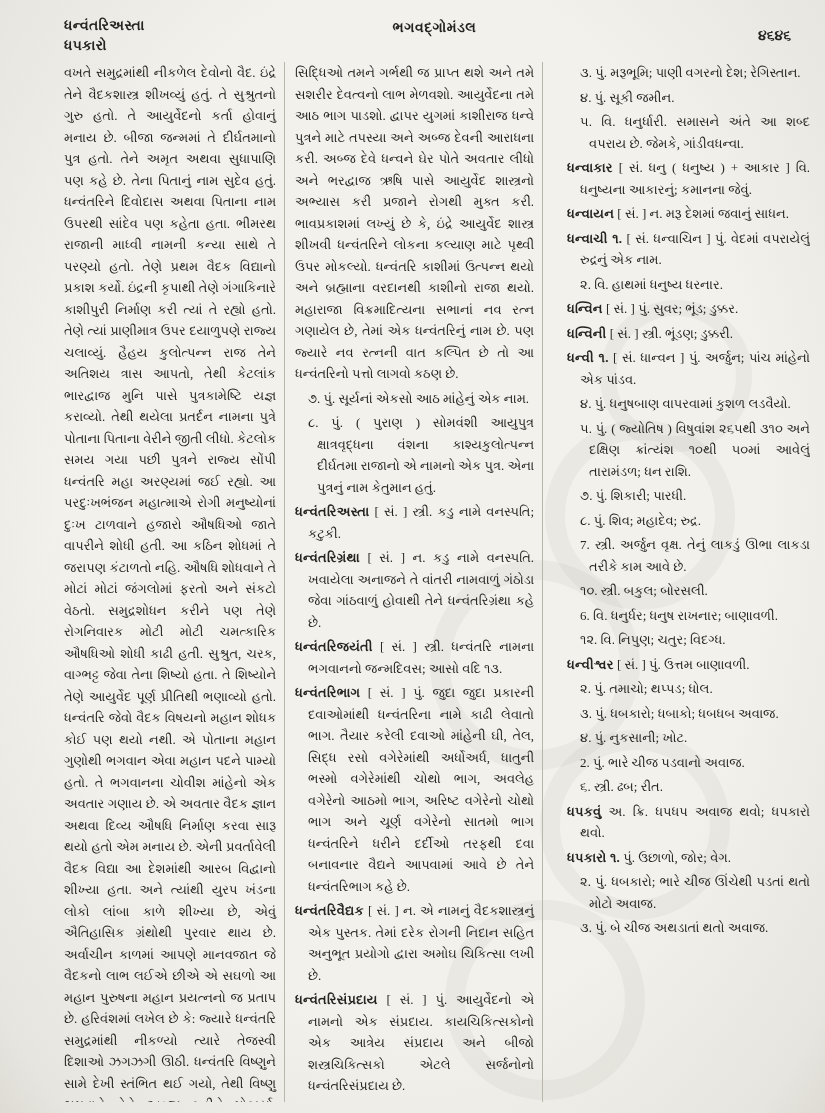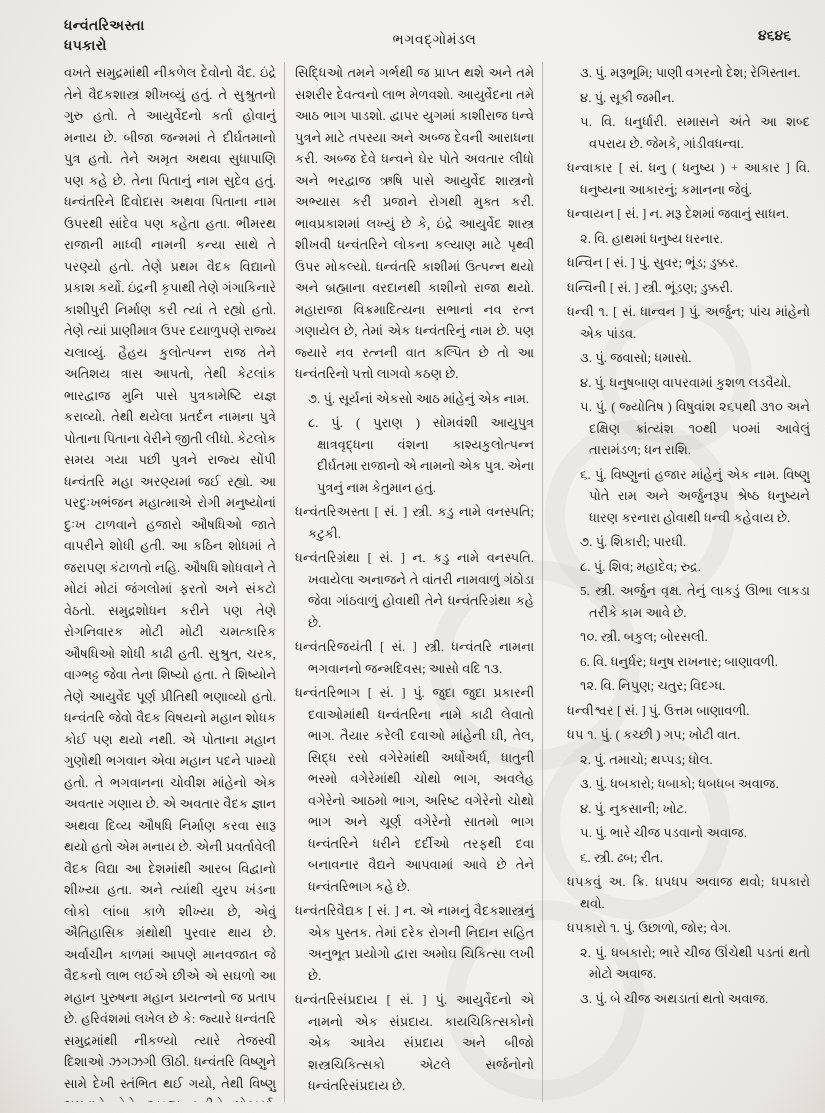--- a/index.html
+++ b/index.html
@@ -23,39 +23,39 @@
   .wm2{width:170px;height:170px;left:430px;top:560px;}
   .wm3{width:150px;height:150px;left:540px;top:730px;}
   .wm4{width:160px;height:160px;left:445px;top:900px;}
   .wm5{width:120px;height:120px;left:600px;top:300px;border-width:16px;}
 
   .header{
     position:absolute;left:64px;right:20px;top:16px;height:46px;
     font-size:14px;
   }
   .header .left{position:absolute;left:0;top:0;line-height:20px;font-weight:bold;letter-spacing:.3px;}
-  .header .center{position:absolute;left:0;right:0;top:16px;text-align:center;font-weight:normal;letter-spacing:.5px;}
+  .header .center{position:absolute;left:0;right:0;top:4px;text-align:center;font-weight:bold;letter-spacing:.5px;}
   .header .right{position:absolute;right:14px;top:12px;font-weight:bold;}
 
   .content{
     position:absolute;left:64px;top:62px;width:746px;height:1040px;
     display:flex;
   }
   .col{
     height:1040px;overflow:hidden;
     font-size:13px;line-height:21.5px;
   }
   .col1{width:220px;padding-right:8px;}
   .col2{width:248px;padding:0 8px 0 10px;border-left:1px solid #b9b5aa;}
   .col3{width:252px;padding-left:24px;border-left:1px solid #b9b5aa;}
 
   .blk{margin:0 0 3px 0;text-align:justify;}
   .para{text-indent:0;}
   .entry{padding-left:13px;text-indent:-13px;}
-  .entry b{font-weight:normal;letter-spacing:.2px;}
+  .entry b{font-weight:bold;letter-spacing:.2px;}
   .sense{padding-left:22px;text-indent:-9px;}
 </style>
 </head>
 <body>
 
 <div class="page">
 
   <span class="wm wm5"></span>
   <span class="wm wm1"></span>
   <span class="wm wm2"></span>
@@ -87,40 +87,38 @@
         <p class="blk entry"><b>ધન્વંતરિસંપ્રદાય</b> [ સં. ] પું. આયુર્વેદનો એ નામનો એક સંપ્રદાય. કાયચિકિત્સકોનો એક આત્રેય સંપ્રદાય અને બીજો શસ્ત્રચિકિત્સકો એટલે સર્જનોનો ધન્વંતરિસંપ્રદાય છે.</p>
         <p class="blk entry"><b>ધન્વા ૧.</b> [ સં. ધન્વન ] પું. આકાશ; અંતરીક્ષ.</p>
         <p class="blk sense">૨. પું. ધનુષ.</p>
       </div>
     <div class="col col3">
         <p class="blk sense">૩. પું. મરૂભૂમિ; પાણી વગરનો દેશ; રેગિસ્તાન.</p>
         <p class="blk sense">૪. પું. સૂકી જમીન.</p>
         <p class="blk sense">૫. વિ. ધનુર્ધારી. સમાસને અંતે આ શબ્દ વપરાય છે. જેમકે, ગાંડીવધન્વા.</p>
         <p class="blk entry"><b>ધન્વાકાર</b> [ સં. ધનુ ( ધનુષ્ય ) + આકાર ] વિ. ધનુષ્યના આકારનું; કમાનના જેવું.</p>
         <p class="blk entry"><b>ધન્વાયન</b> [ સં. ] ન. મરૂ દેશમાં જવાનું સાધન.</p>
+        <p class="blk entry"><b>ધન્વાચી ૧.</b> [ સં. ધન્વાચિન ] પું. વેદમાં વપરાયેલું રુદ્રનું એક નામ.</p>
         <p class="blk sense">૨. વિ. હાથમાં ધનુષ્ય ધરનાર.</p>
         <p class="blk entry"><b>ધન્વિન</b> [ સં. ] પું. સુવર; ભૂંડ; ડુક્કર.</p>
         <p class="blk entry"><b>ધન્વિની</b> [ સં. ] સ્ત્રી. ભૂંડણ; ડુક્કરી.</p>
         <p class="blk entry"><b>ધન્વી ૧.</b> [ સં. ધાન્વન ] પું. અર્જુન; પાંચ માંહેનો એક પાંડવ.</p>
-        <p class="blk sense">૩. પું. જવાસો; ધમાસો.</p>
         <p class="blk sense">૪. પું. ધનુષબાણ વાપરવામાં કુશળ લડવૈયો.</p>
         <p class="blk sense">૫. પું. ( જ્યોતિષ ) વિષુવાંશ ૨૬૫થી ૩૧૦ અને દક્ષિણ ક્રાંત્યંશ ૧૦થી ૫૦માં આવેલું તારામંડળ; ધન રાશિ.</p>
-        <p class="blk sense">૬. પું. વિષ્ણુનાં હજાર માંહેનું એક નામ. વિષ્ણુ પોતે રામ અને અર્જુનરૂપ શ્રેષ્ઠ ધનુષ્યને ધારણ કરનારા હોવાથી ધન્વી કહેવાય છે.</p>
         <p class="blk sense">૭. પું. શિકારી; પારધી.</p>
         <p class="blk sense">૮. પું. શિવ; મહાદેવ; રુદ્ર.</p>
-        <p class="blk sense">5. સ્ત્રી. અર્જુન વૃક્ષ. તેનું લાકડું ઊભા લાકડા તરીકે કામ આવે છે.</p>
+        <p class="blk sense">7. સ્ત્રી. અર્જુન વૃક્ષ. તેનું લાકડું ઊભા લાકડા તરીકે કામ આવે છે.</p>
         <p class="blk sense">૧૦. સ્ત્રી. બકુલ; બોરસલી.</p>
         <p class="blk sense">6. વિ. ધનુર્ધર; ધનુષ રાખનાર; બાણાવળી.</p>
         <p class="blk sense">૧૨. વિ. નિપુણ; ચતુર; વિદગ્ધ.</p>
         <p class="blk entry"><b>ધન્વીશ્વર</b> [ સં. ] પું. ઉત્તમ બાણાવળી.</p>
-        <p class="blk entry"><b>ધપ ૧.</b> પું. ( કચ્છી ) ગપ; ખોટી વાત.</p>
         <p class="blk sense">૨. પું. તમાચો; થપ્પડ; ધોલ.</p>
         <p class="blk sense">૩. પું. ધબકારો; ધબાકો; ધબધબ અવાજ.</p>
         <p class="blk sense">૪. પું. નુકસાની; ખોટ.</p>
-        <p class="blk sense">૫. પું. ભારે ચીજ પડવાનો અવાજ.</p>
+        <p class="blk sense">2. પું. ભારે ચીજ પડવાનો અવાજ.</p>
         <p class="blk sense">૬. સ્ત્રી. ઢબ; રીત.</p>
         <p class="blk entry"><b>ધપકવું</b> અ. ક્રિ. ધપધપ અવાજ થવો; ધપકારો થવો.</p>
         <p class="blk entry"><b>ધપકારો ૧.</b> પું. ઉછાળો, જોર; વેગ.</p>
         <p class="blk sense">૨. પું. ધબકારો; ભારે ચીજ ઊંચેથી પડતાં થતો મોટો અવાજ.</p>
         <p class="blk sense">૩. પું. બે ચીજ અથડાતાં થતો અવાજ.</p>
       </div>
   </div>
 
 </div>
 

